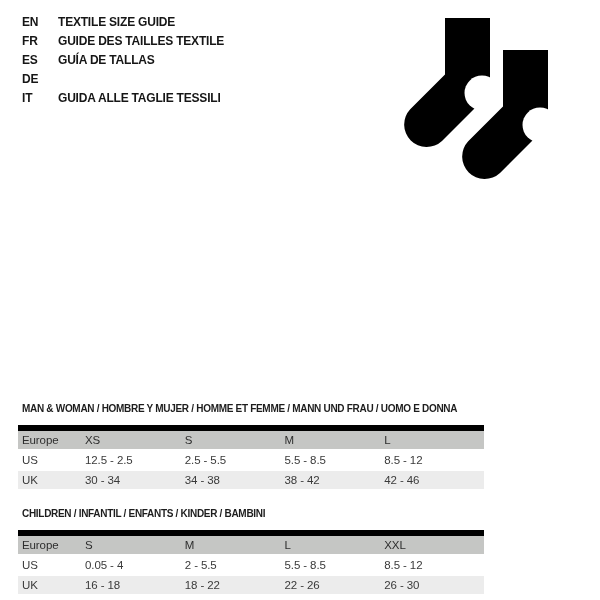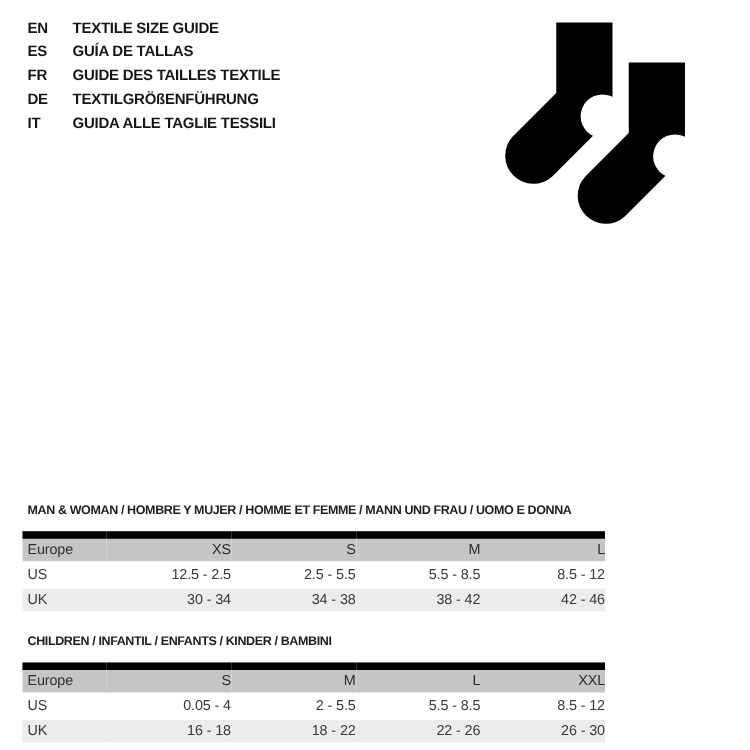--- a/index.html
+++ b/index.html
@@ -45,51 +45,50 @@
     color: #1d1d1d; padding-left: 4px; margin: 0 0 9px 0; white-space: nowrap;
   }
   table.size-table {
     width: 466px; table-layout: fixed;
     border-collapse: separate; border-spacing: 0 2px;
     font-size: 11.5px; letter-spacing: -0.1px;
     color: var(--table-text, #3a3a3a);
   }
   .size-table th, .size-table td {
     height: 16px; padding: 1px 0;
-    font-weight: 400; text-align: right; overflow: hidden;
+    font-weight: 400; text-align: left; overflow: hidden;
   }
   .size-table thead th {
     background: var(--header-row-bg, #c5c6c4);
     border-top: 6px solid #000000;
     color: #2e2e2e;
   }
   .size-table tr.row-alt td { background: var(--alt-row-bg, #ececec); }
   .size-table .cell-left { text-align: left; padding-left: 4px; }
 </style>
 </head>
 <body>
 
 <div class="canvas">
 
   <div class="lang-block">
     <div class="lang-row">
       <span class="lang-code">EN</span>
       <span class="lang-label">TEXTILE SIZE GUIDE</span>
     </div>
     <div class="lang-row">
+      <span class="lang-code">FR</span>
+      <span class="lang-label">GUIDE DES TAILLES TEXTILE</span>
+    </div>
+    <div class="lang-row">
       <span class="lang-code">ES</span>
       <span class="lang-label">GUÍA DE TALLAS</span>
     </div>
     <div class="lang-row">
-      <span class="lang-code">FR</span>
-      <span class="lang-label">GUIDE DES TAILLES TEXTILE</span>
-    </div>
-    <div class="lang-row">
       <span class="lang-code">DE</span>
-      <span class="lang-label">TEXTILGRÖßENFÜHRUNG</span>
     </div>
     <div class="lang-row">
       <span class="lang-code">IT</span>
       <span class="lang-label">GUIDA ALLE TAGLIE TESSILI</span>
     </div>
   </div>
 
 
   <svg class="socks" width="168" height="186" viewBox="0 0 168 186" aria-hidden="true">
     <defs>

